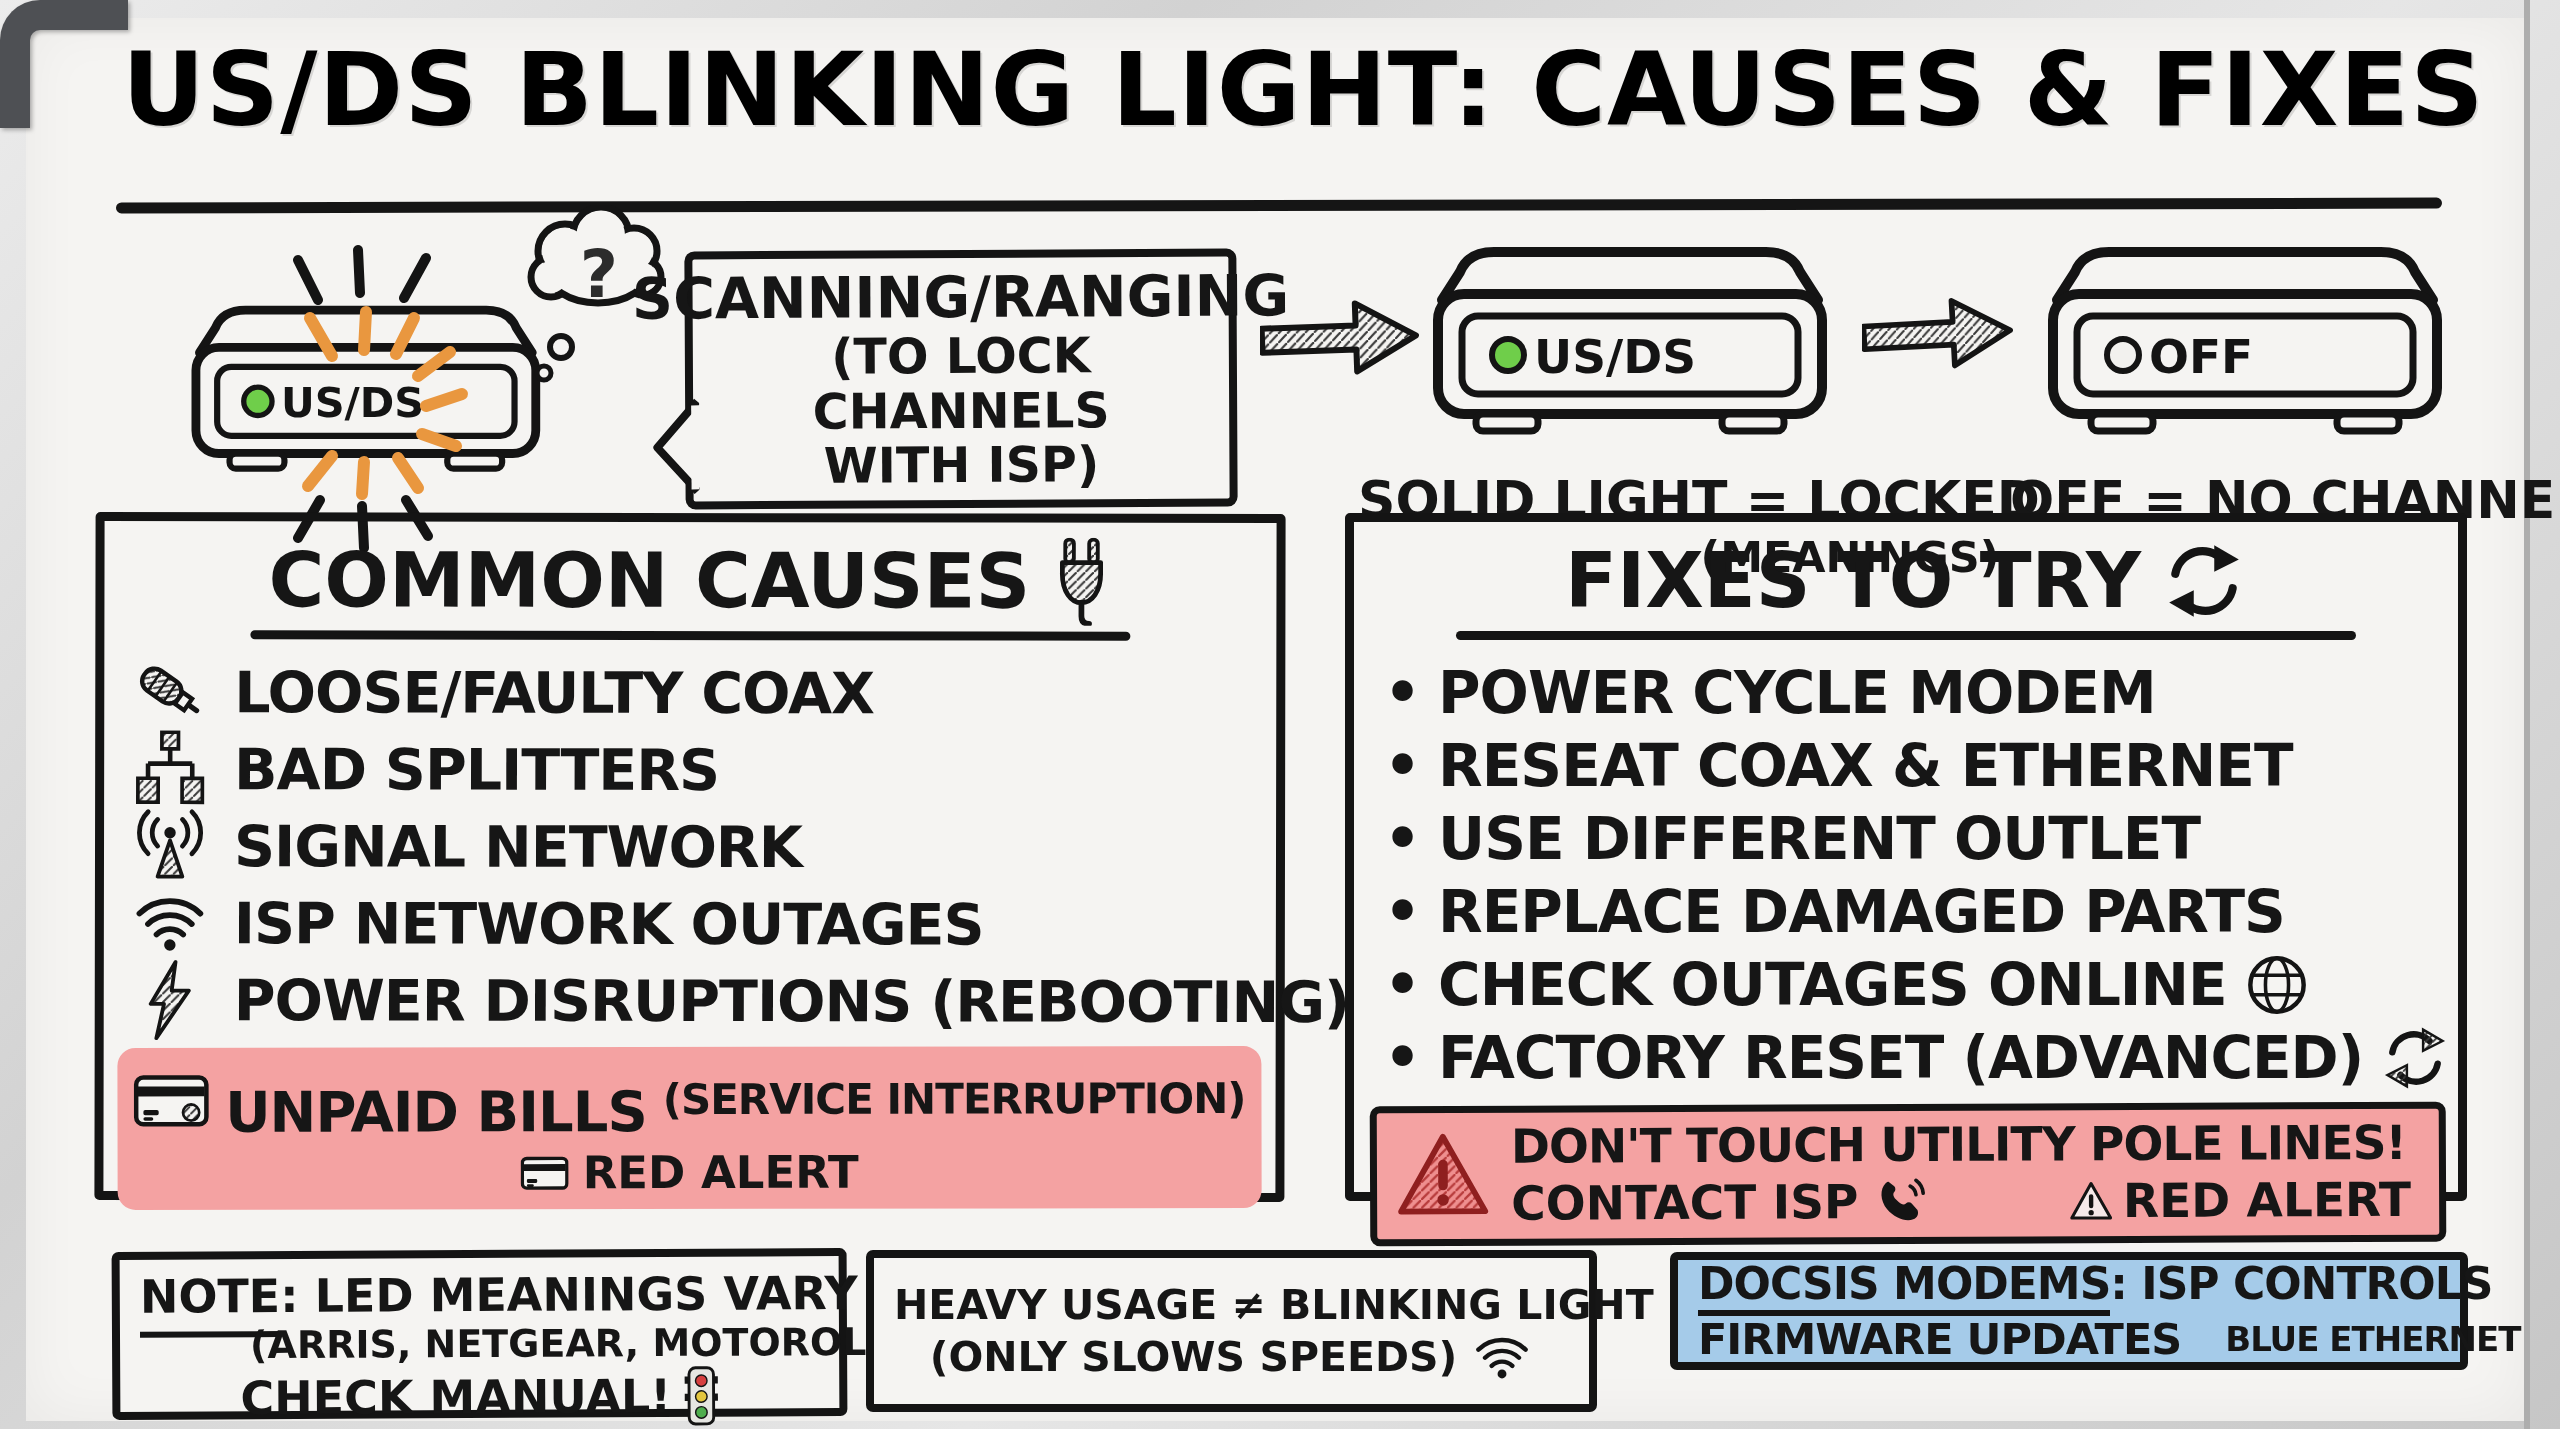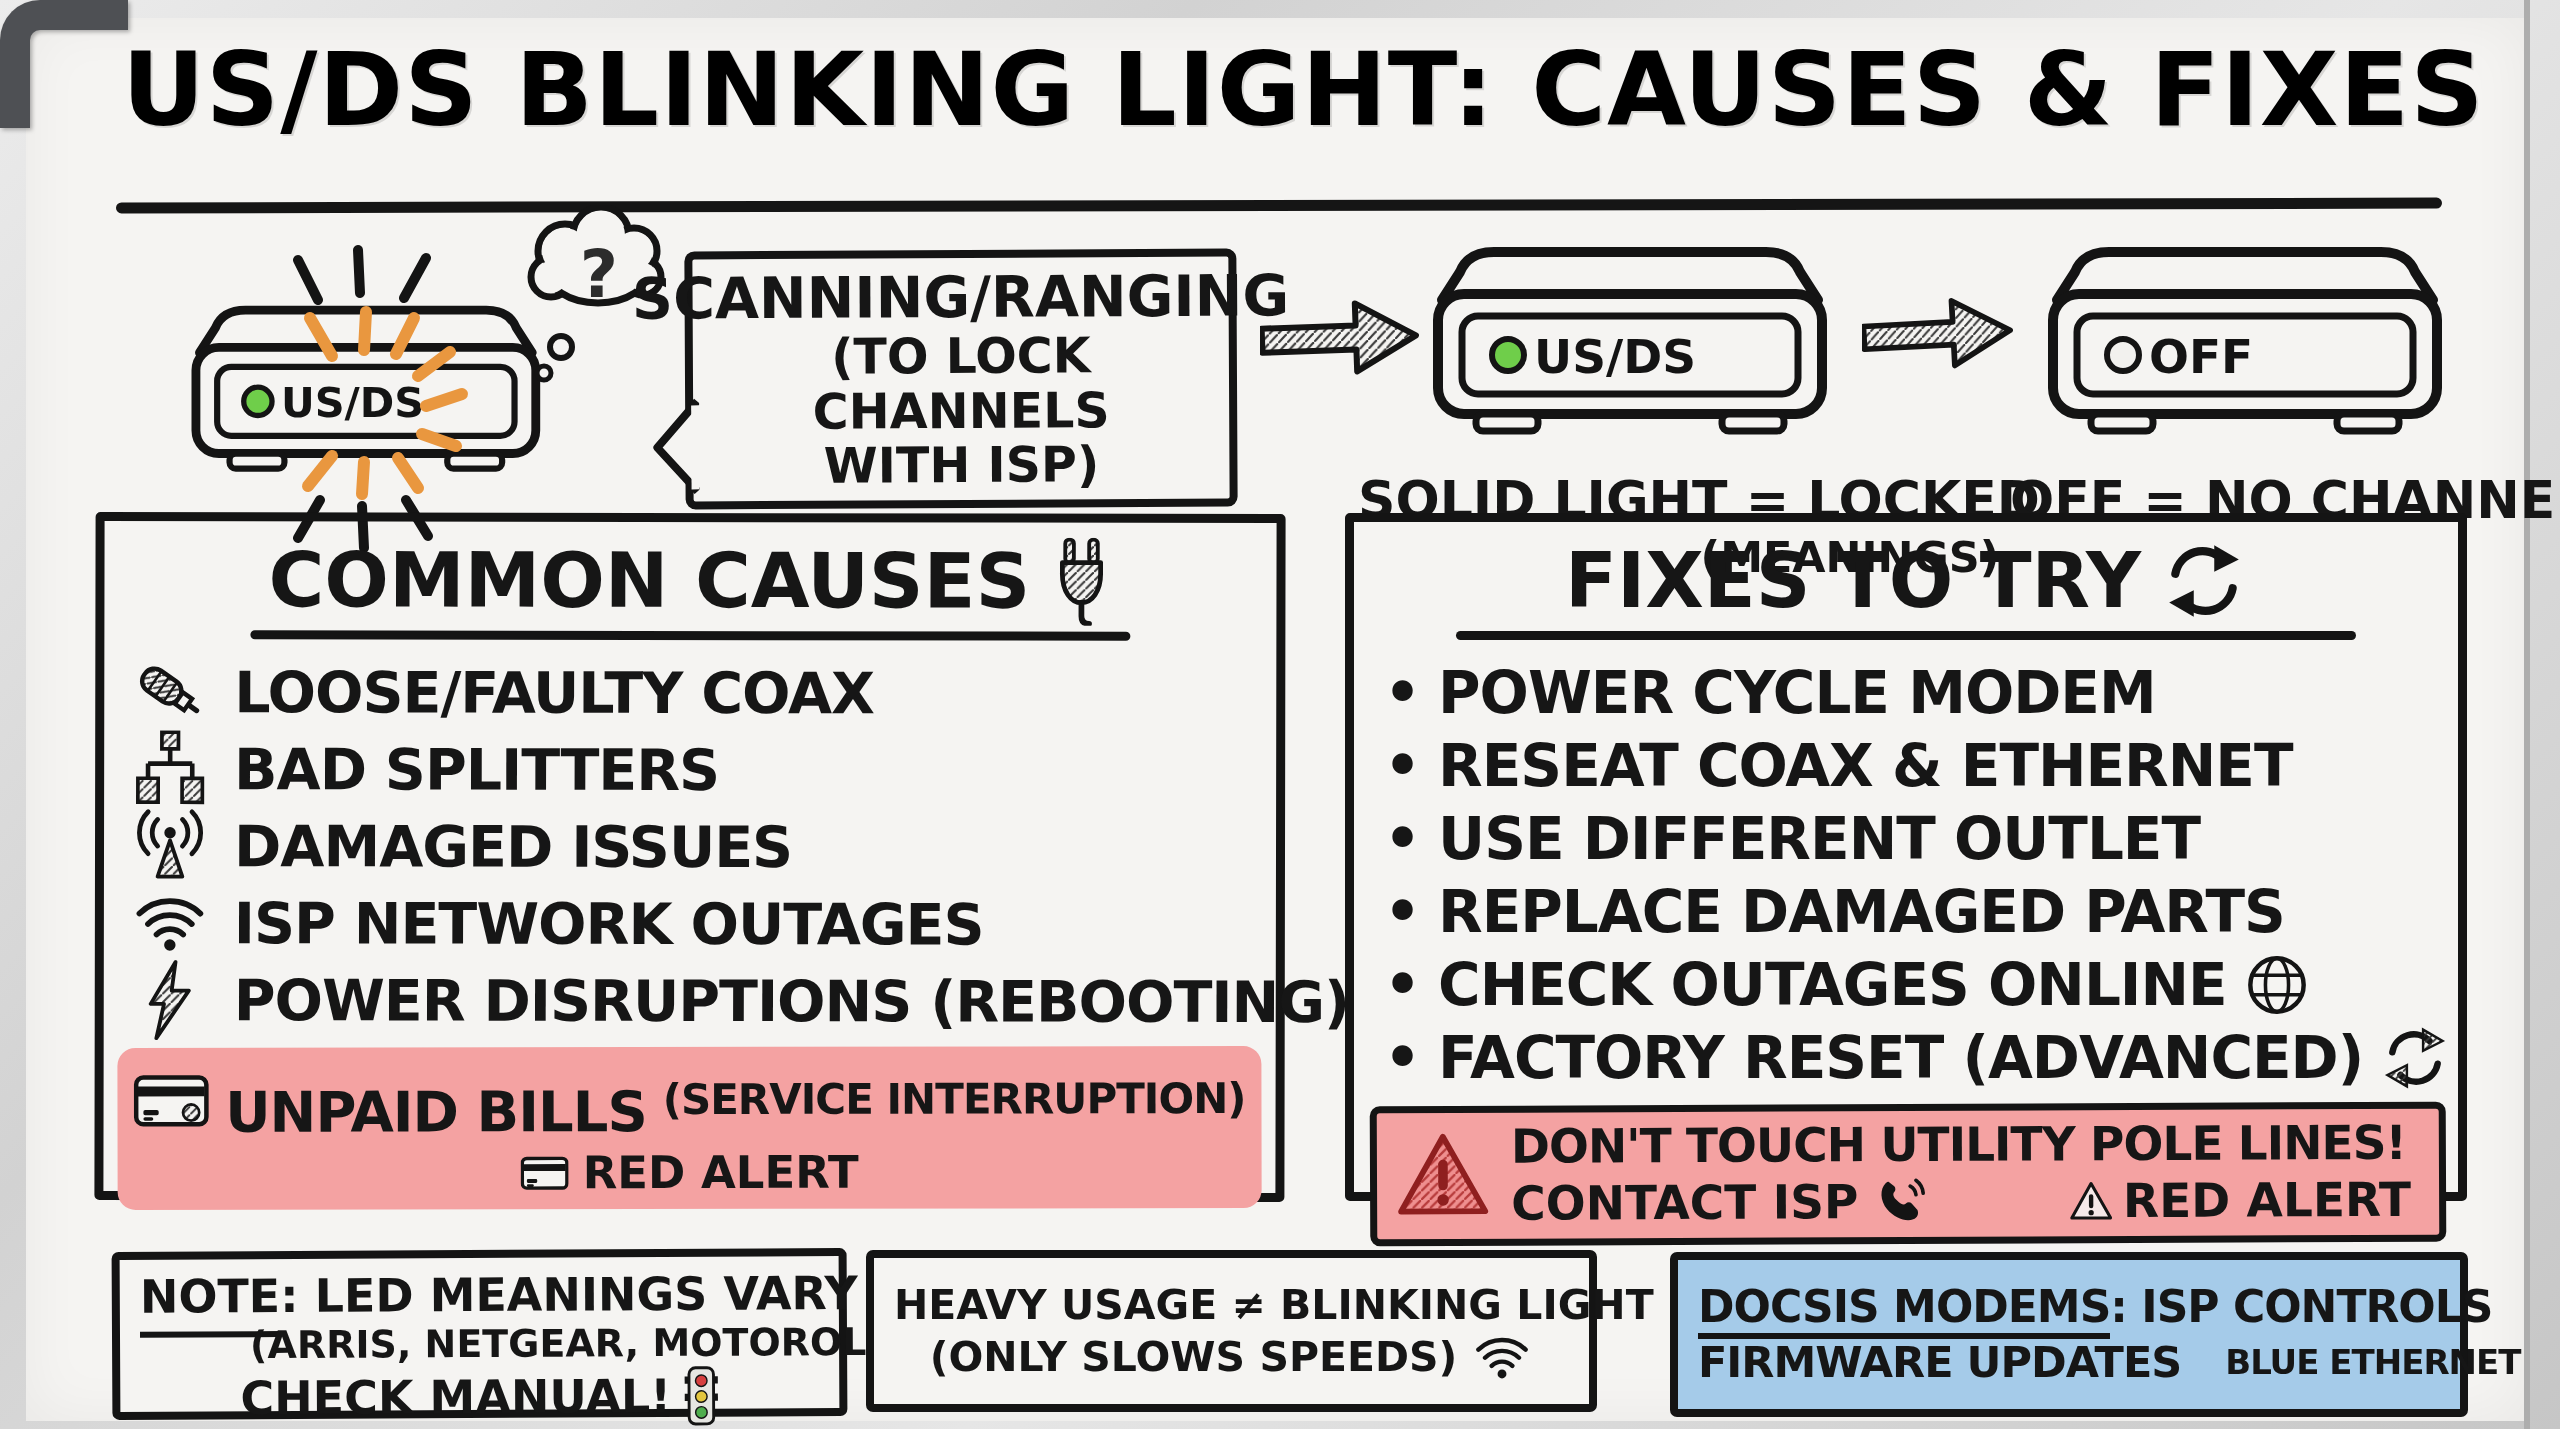--- a/index.html
+++ b/index.html
@@ -74,21 +74,21 @@
   .note-line1 { font-size:46px; font-weight:800; white-space:nowrap; }
   .note-label { border-bottom:6px solid #141414; padding-bottom:8px; }
   .note-line2 { font-size:38px; font-weight:800; text-align:center; padding-left:110px; white-space:nowrap; }
   .note-line3 { display:flex; align-items:center; justify-content:center; gap:12px;
     font-size:46px; font-weight:800; }
   .usage-box { left:866px; top:1250px; width:731px; height:162px; text-align:center;
     display:flex; flex-direction:column; justify-content:center; }
   .usage-line1 { font-size:41px; font-weight:800; white-space:nowrap; }
   .usage-line2 { display:flex; align-items:center; justify-content:center; gap:14px;
     font-size:41px; font-weight:800; margin-top:4px; }
-  .docsis-box { left:1670px; top:1252px; width:798px; height:165px; background:#a5cbe9;
+  .docsis-box { left:1670px; top:1252px; width:798px; height:118px; background:#a5cbe9;
     display:flex; flex-direction:column; justify-content:center; }
   .docsis-line1 { font-size:44px; font-weight:800; white-space:nowrap; letter-spacing:-1px; }
   .docsis-label { border-bottom:6px solid #141414; padding-bottom:1px; }
   .docsis-line2 { display:flex; align-items:center; gap:22px; font-size:43px; font-weight:800;
     margin-top:4px; white-space:nowrap; letter-spacing:-1px; }
   .docsis-suffix { font-size:34px; font-weight:800; }
 
   svg text { font-family:"DejaVu Sans", sans-serif; }
 </style>
 </head>
@@ -252,21 +252,21 @@
     </div>
     <div class="cause-item">
       <span class="cause-icon">
         <svg width="80" height="80" viewBox="0 0 84 84">
           <circle cx="42" cy="28" r="6" fill="#141414"></circle>
           <polygon points="42,36 29,74 55,74" fill="url(#hatchG)" stroke="#141414" stroke-width="4" stroke-linejoin="round"></polygon>
           <path d="M29 14 A20 20 0 0 0 29 42 M19 6 A31 31 0 0 0 19 50" fill="none" stroke="#141414" stroke-width="5" stroke-linecap="round"></path>
           <path d="M55 14 A20 20 0 0 1 55 42 M65 6 A31 31 0 0 1 65 50" fill="none" stroke="#141414" stroke-width="5" stroke-linecap="round"></path>
         </svg>
       </span>
-      <span class="cause-text">DAMAGED ISSUES</span>
+      <span class="cause-text">SIGNAL NETWORK</span>
     </div>
     <div class="cause-item">
       <span class="cause-icon">
         <svg width="80" height="62" viewBox="0 0 84 64">
           <circle cx="42" cy="55" r="6" fill="#141414"></circle>
           <path d="M28 44 A20 20 0 0 1 56 44 M19 33 A33 33 0 0 1 65 33 M10 22 A46 46 0 0 1 74 22" fill="none" stroke="#141414" stroke-width="6" stroke-linecap="round"></path>
         </svg>
       </span>
       <span class="cause-text">ISP NETWORK OUTAGES</span>
     </div>

